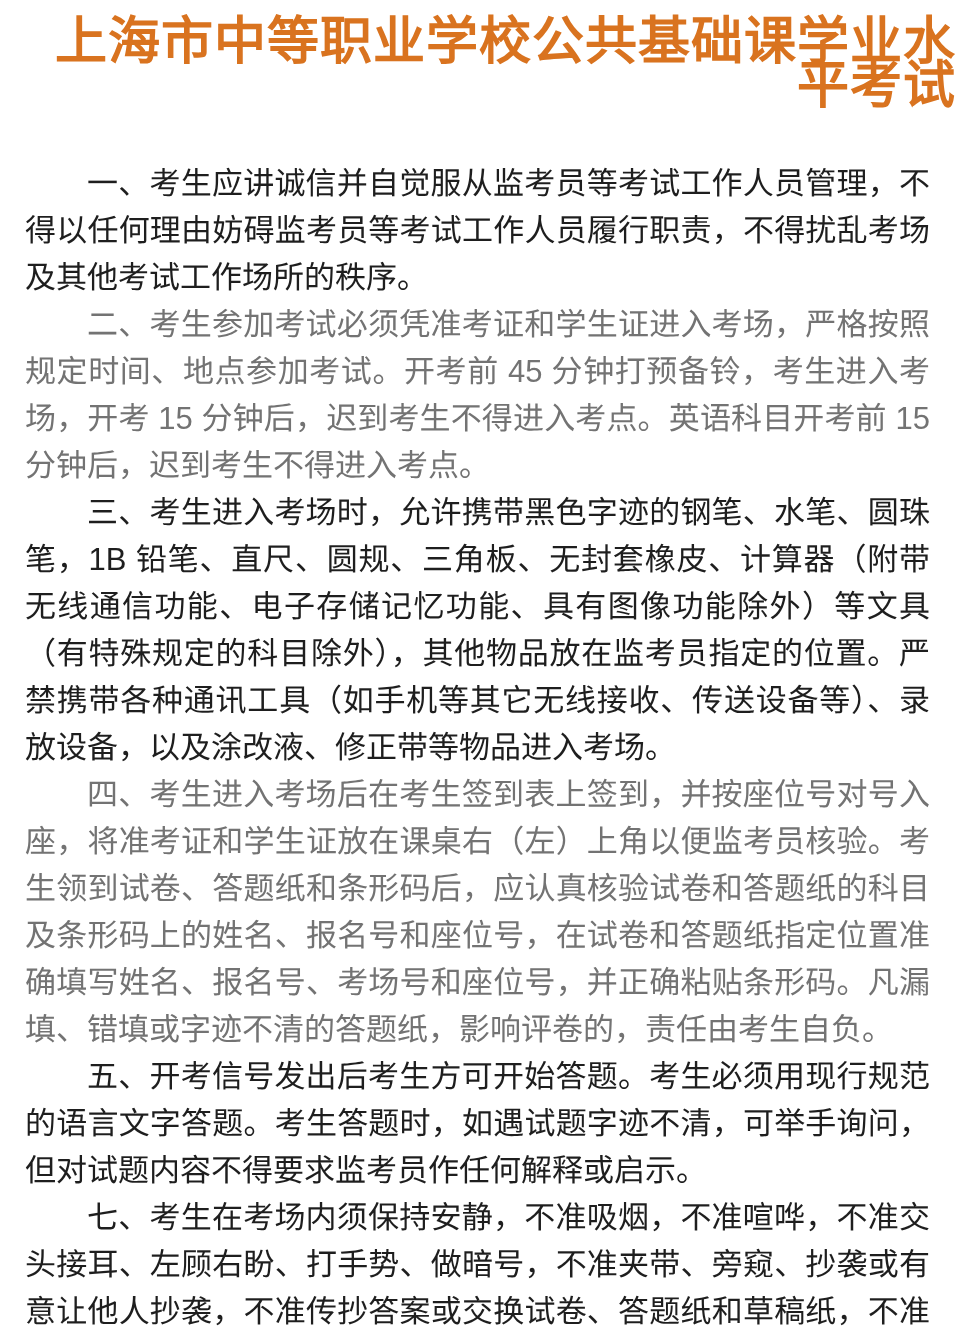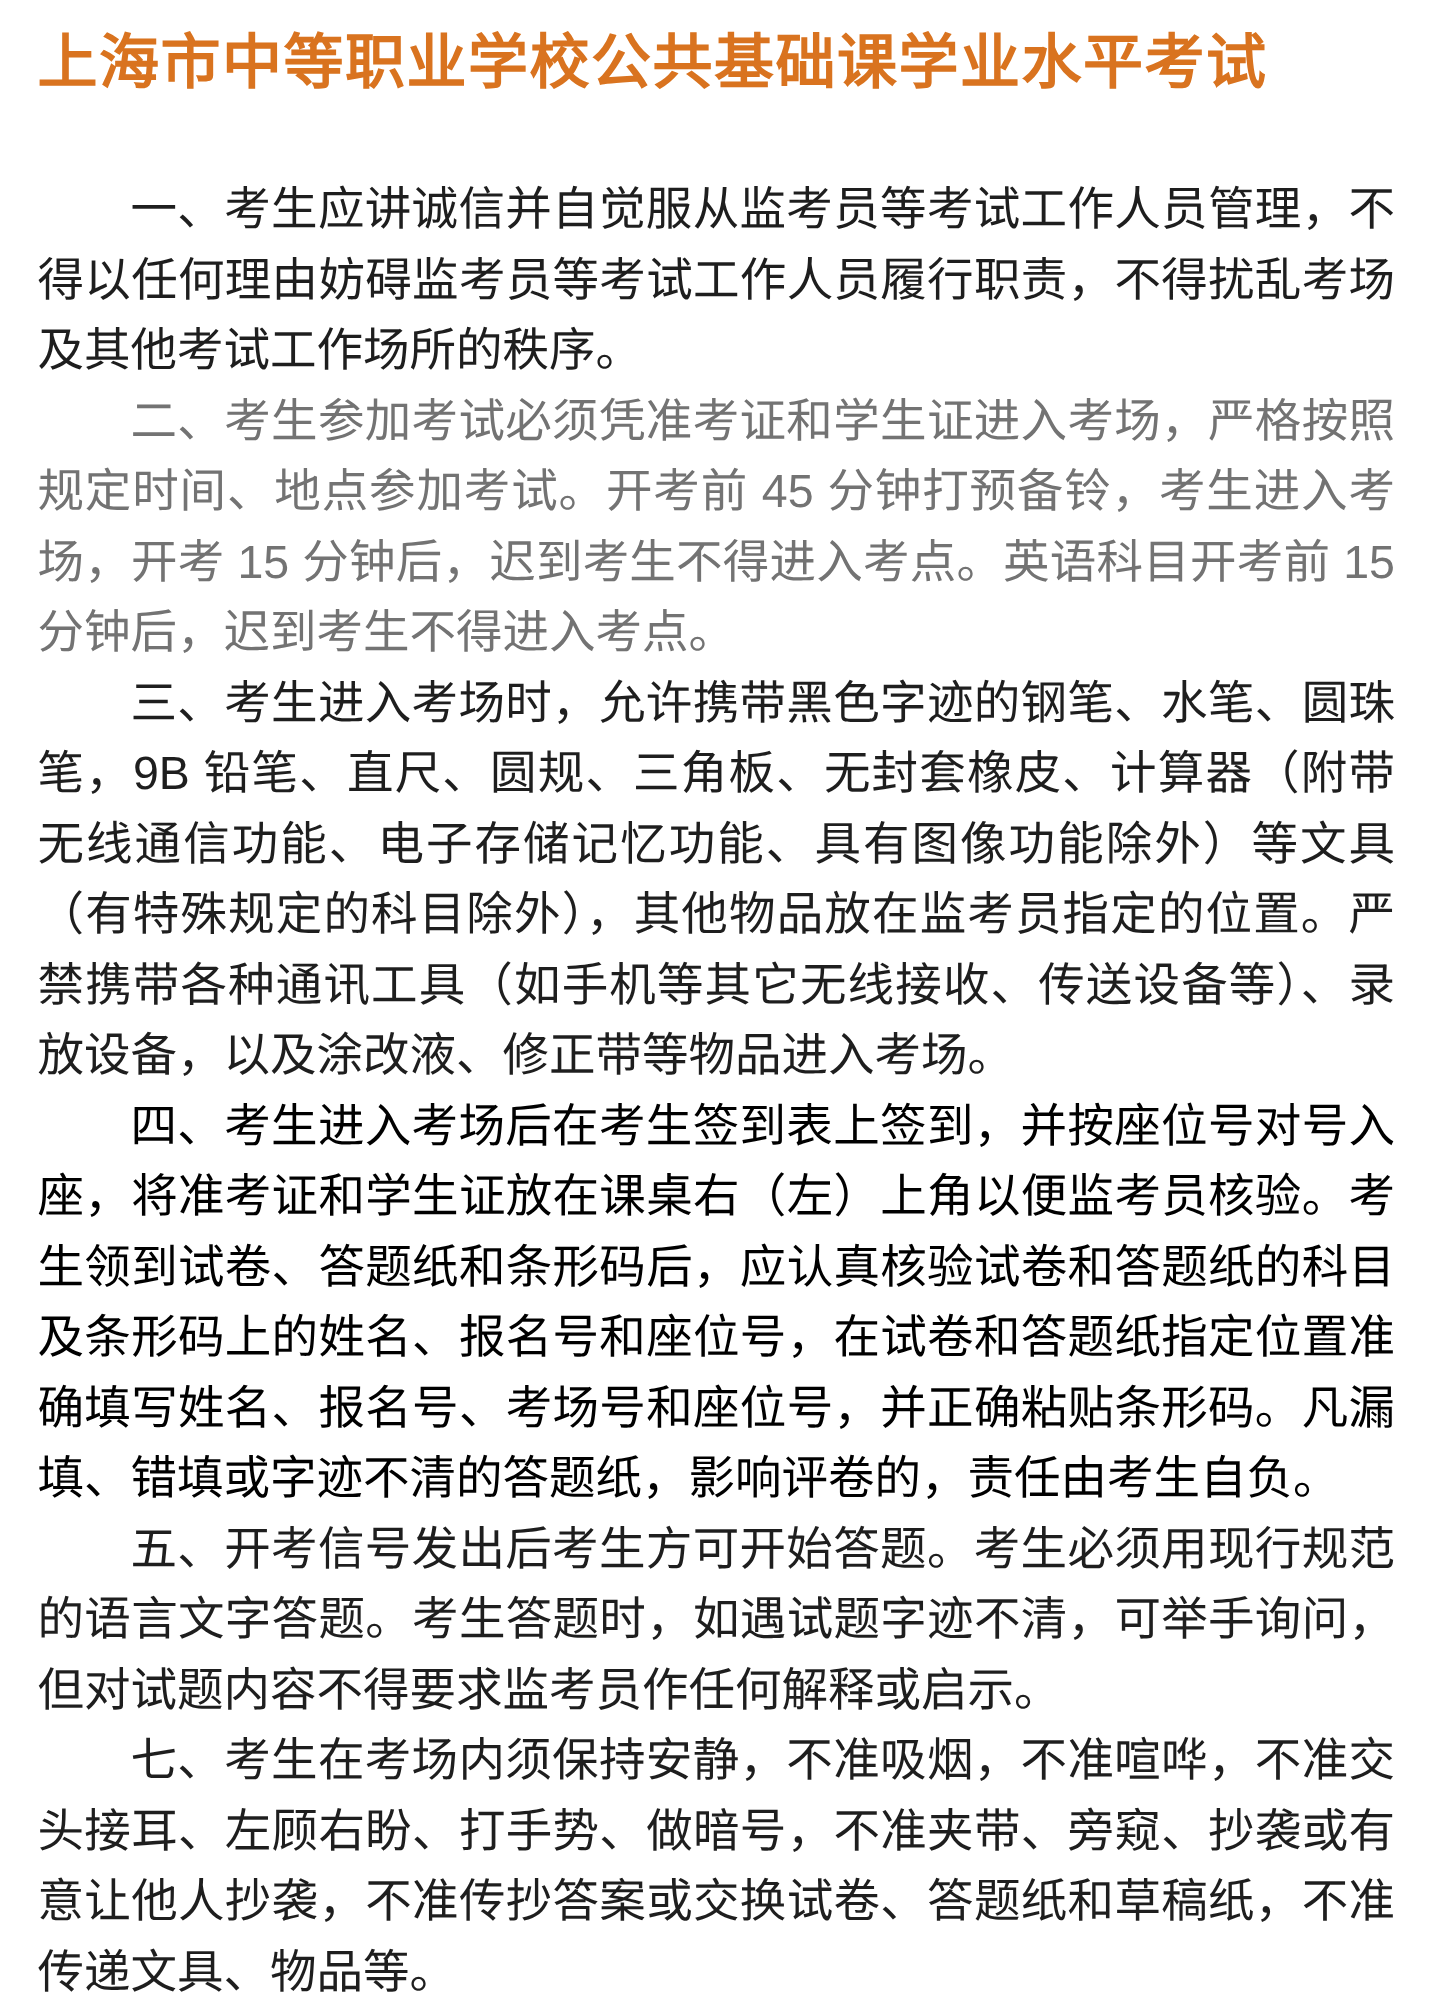--- a/index.html
+++ b/index.html
@@ -15,24 +15,24 @@
   }
   .page {
     box-sizing: border-box;
     width: 956px;
     height: 1331px;
     padding-top: 20px;
     background: #ffffff;
   }
   .doc-title {
     margin: 0 0 52px 0;
-    text-align: left;
+    text-align: right;
     font-family: "Liberation Serif", "DejaVu Serif", serif;
     font-weight: bold;
-    font-size: 40px;
+    font-size: 52px;
     line-height: 44px;
     color: #d9731f;
     letter-spacing: 1px;
     padding-left: 25px;
   }
   .doc-title .title-line {
     display: block;
   }
   .rules {
     box-sizing: border-box;
@@ -53,19 +53,19 @@
 
 <div class="page">
 
   <h1 class="doc-title" style="color: rgb(217, 115, 31);">
     <span class="title-line">上海市中等职业学校公共基础课学业水平考试</span>
   </h1>
 
   <div class="rules">
     <p class="rule" style="color: rgb(30, 30, 30);">一、考生应讲诚信并自觉服从监考员等考试工作人员管理，不得以任何理由妨碍监考员等考试工作人员履行职责，不得扰乱考场及其他考试工作场所的秩序。</p>
     <p class="rule" style="color: #737373;">二、考生参加考试必须凭准考证和学生证进入考场，严格按照规定时间、地点参加考试。开考前 45 分钟打预备铃，考生进入考场，开考 15 分钟后，迟到考生不得进入考点。英语科目开考前 15 分钟后，迟到考生不得进入考点。</p>
-    <p class="rule" style="color: rgb(30, 30, 30);">三、考生进入考场时，允许携带黑色字迹的钢笔、水笔、圆珠笔，9B 铅笔、直尺、圆规、三角板、无封套橡皮、计算器（附带无线通信功能、电子存储记忆功能、具有图像功能除外）等文具（有特殊规定的科目除外），其他物品放在监考员指定的位置。严禁携带各种通讯工具（如手机等其它无线接收、传送设备等）、录放设备，以及涂改液、修正带等物品进入考场。</p>
-    <p class="rule" style="color: #000000;">四、考生进入考场后在考生签到表上签到，并按座位号对号入座，将准考证和学生证放在课桌右（左）上角以便监考员核验。考生领到试卷、答题纸和条形码后，应认真核验试卷和答题纸的科目及条形码上的姓名、报名号和座位号，在试卷和答题纸指定位置准确填写姓名、报名号、考场号和座位号，并正确粘贴条形码。凡漏填、错填或字迹不清的答题纸，影响评卷的，责任由考生自负。</p>
+    <p class="rule" style="color: rgb(30, 30, 30);">三、考生进入考场时，允许携带黑色字迹的钢笔、水笔、圆珠笔，1B 铅笔、直尺、圆规、三角板、无封套橡皮、计算器（附带无线通信功能、电子存储记忆功能、具有图像功能除外）等文具（有特殊规定的科目除外），其他物品放在监考员指定的位置。严禁携带各种通讯工具（如手机等其它无线接收、传送设备等）、录放设备，以及涂改液、修正带等物品进入考场。</p>
+    <p class="rule" style="color: #737373;">四、考生进入考场后在考生签到表上签到，并按座位号对号入座，将准考证和学生证放在课桌右（左）上角以便监考员核验。考生领到试卷、答题纸和条形码后，应认真核验试卷和答题纸的科目及条形码上的姓名、报名号和座位号，在试卷和答题纸指定位置准确填写姓名、报名号、考场号和座位号，并正确粘贴条形码。凡漏填、错填或字迹不清的答题纸，影响评卷的，责任由考生自负。</p>
     <p class="rule" style="color: rgb(30, 30, 30);">五、开考信号发出后考生方可开始答题。考生必须用现行规范的语言文字答题。考生答题时，如遇试题字迹不清，可举手询问，但对试题内容不得要求监考员作任何解释或启示。</p>
     <p class="rule" style="color: rgb(30, 30, 30);">七、考生在考场内须保持安静，不准吸烟，不准喧哗，不准交头接耳、左顾右盼、打手势、做暗号，不准夹带、旁窥、抄袭或有意让他人抄袭，不准传抄答案或交换试卷、答题纸和草稿纸，不准传递文具、物品等。</p>
   </div>
 
 </div>
 
 </body></html>

